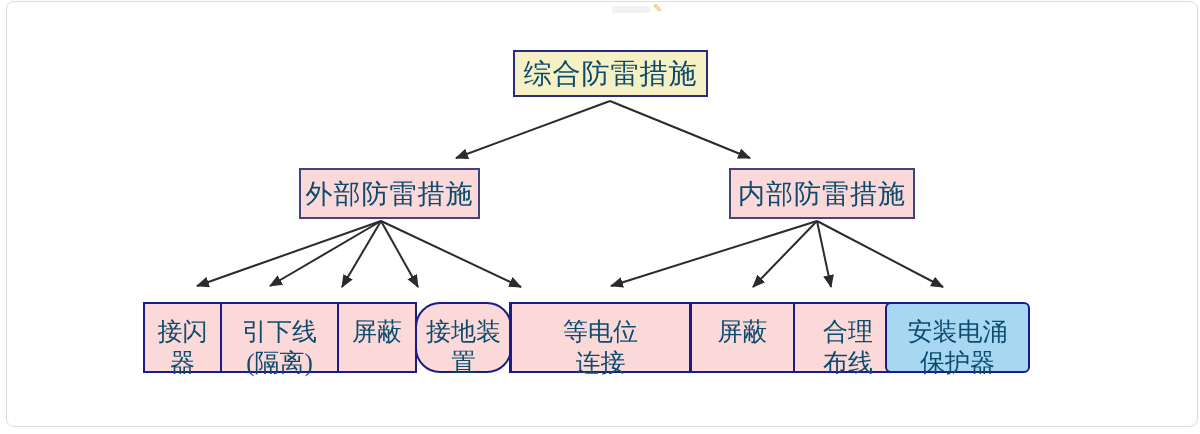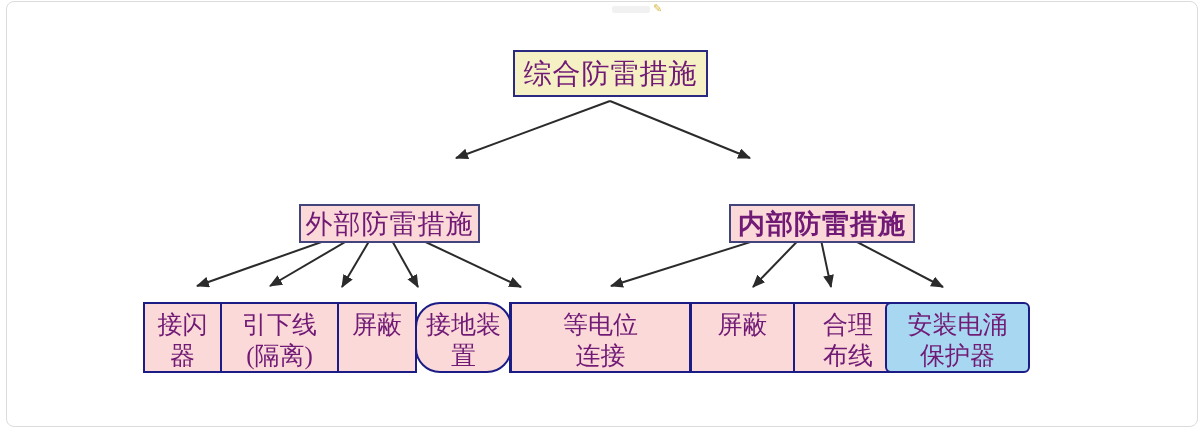--- a/index.html
+++ b/index.html
@@ -20,38 +20,38 @@
   }
   .watermark{
     position:absolute;left:612px;top:4px;height:10px;display:flex;align-items:center;gap:3px;z-index:3;
   }
   .watermark .smudge{display:inline-block;width:38px;height:7px;background:rgba(120,120,120,0.10);border-radius:2px;}
   .watermark .pencil{font-size:11px;line-height:10px;color:#c9a40a;opacity:.75;font-family:"DejaVu Sans",sans-serif;}
   svg.arrows{position:absolute;left:0;top:0;z-index:1;pointer-events:none;}
   .node{
     position:absolute;box-sizing:border-box;z-index:2;
     display:flex;align-items:center;justify-content:center;
-    text-align:center;color:#701a75;white-space:pre-line;
+    text-align:center;color:#0c4a6e;white-space:pre-line;
   }
   .root{
     left:513px;top:50px;width:195px;height:47px;
     background:var(--root-fill);border:2px solid #2a2a80;
     font-size:28px;letter-spacing:1px;
   }
   .l2{
-    top:168px;height:39px;background:var(--pink);
-    border:2px solid var(--l2border);font-size:27px;letter-spacing:1px;margin-top:36px;
+    top:168px;height:51px;background:var(--pink);
+    border:2px solid var(--l2border);font-size:27px;letter-spacing:1px;
   }
   .l2.ext{left:299px;width:181px;}
-  .l2.int{left:729px;width:186px;font-weight:bold;}
+  .l2.int{left:729px;width:186px;}
   .cell{
     top:302px;height:71px;background:var(--pink);
     border:2px solid var(--border);
     font-size:25px;line-height:31px;
-    align-items:flex-start;padding-top:5px;
+    align-items:flex-start;padding-top:12px;
   }
   .cell.blue{background:var(--blue);}
   .cell.thick{border-left-width:3px;border-right-width:3px;z-index:3;}
   .c0{left:143px;width:79px;}
   .c1{left:220px;width:119px;}
   .c2{left:337px;width:80px;}
   .c3{left:415px;width:97px;border-radius:25px;}
   .c4{left:509px;width:183px;text-align:center;}
   .c5{left:690px;width:105px;}
   .c6{left:793px;width:110px;}

